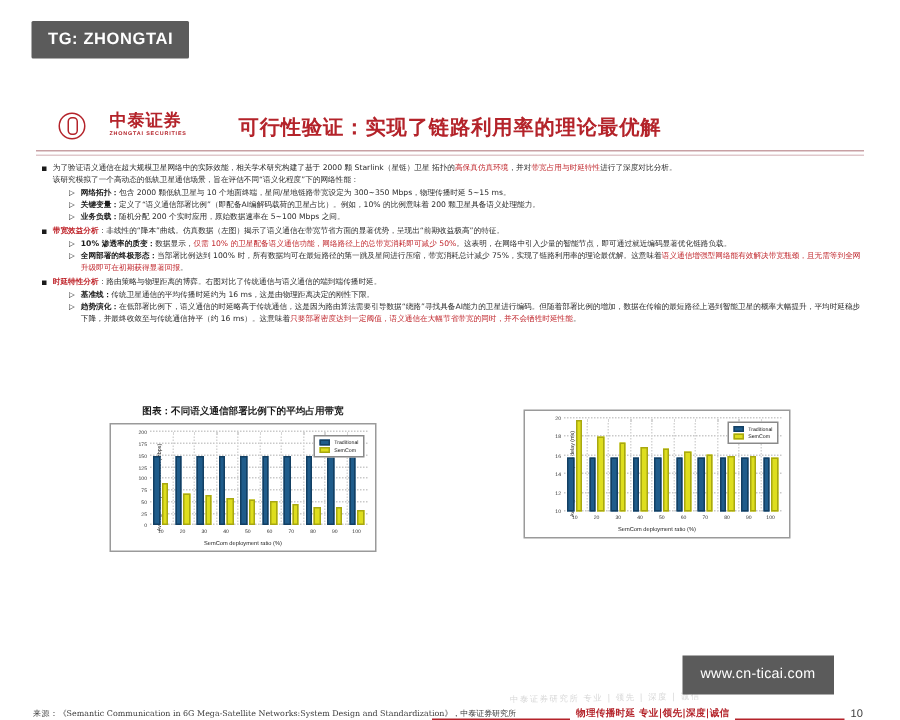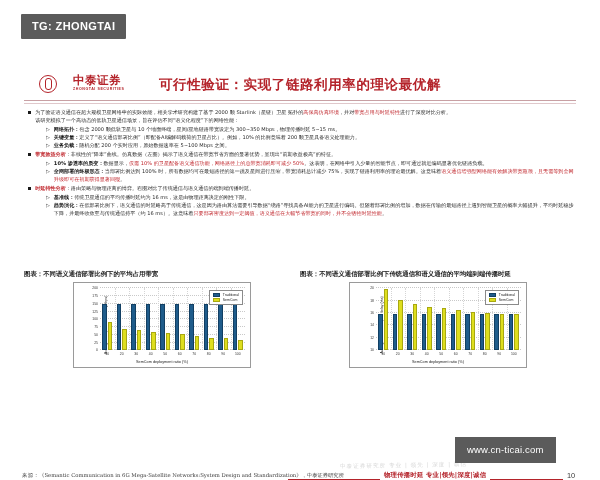--- a/index.html
+++ b/index.html
@@ -75,20 +75,21 @@
   }
   .txt{flex:1 1 auto;}
   .red{color:#c0272d;}
   .lead{font-weight:bold;color:#1a1a1a;}
   .sec-head{font-weight:bold;color:#c0272d;}
 
   
   .charts{position:absolute;left:4px;right:4px;top:196px;height:120px;display:flex;}
   .chart-box{flex:1 1 50%;position:relative;}
   .chart-cap{
+    text-align:center;
     font-family:"DejaVu Serif","DejaVu Sans",serif;
     font-size:6.4px;font-weight:bold;color:#1a1a1a;line-height:1.45;
   }
   .plot{
     position:relative;margin:3px auto 0 auto;
     width:178px;height:86px;
     background:#fff;border:.7px solid #9a9a9a;
     box-sizing:border-box;
   }
   .plot-inner{position:absolute;left:26px;right:5px;top:5px;bottom:17px;}
@@ -363,21 +364,20 @@
             <div class="leg-row">
               <span class="leg-sw sem"></span>
               <span class="leg-txt">SemCom</span>
             </div>
           </div>
           <div class="xlabel">SemCom deployment ratio (%)</div>
         </div>
       </div>
 
       <div class="chart-box">
-        <div class="chart-cap">图表：不同语义通信部署比例下传统通信和语义通信的平均端到端传播时延</div>
         <div class="plot">
           <div class="ylabel">Average end-to-end path delay (ms)</div>
           <div class="plot-inner" id="plot1">
               <div class="gridline" style="bottom: 0%;">
                 <span class="ytick">10</span>
               </div>
               <div class="gridline" style="bottom: 20%;">
                 <span class="ytick">12</span>
               </div>
               <div class="gridline" style="bottom: 40%;">

